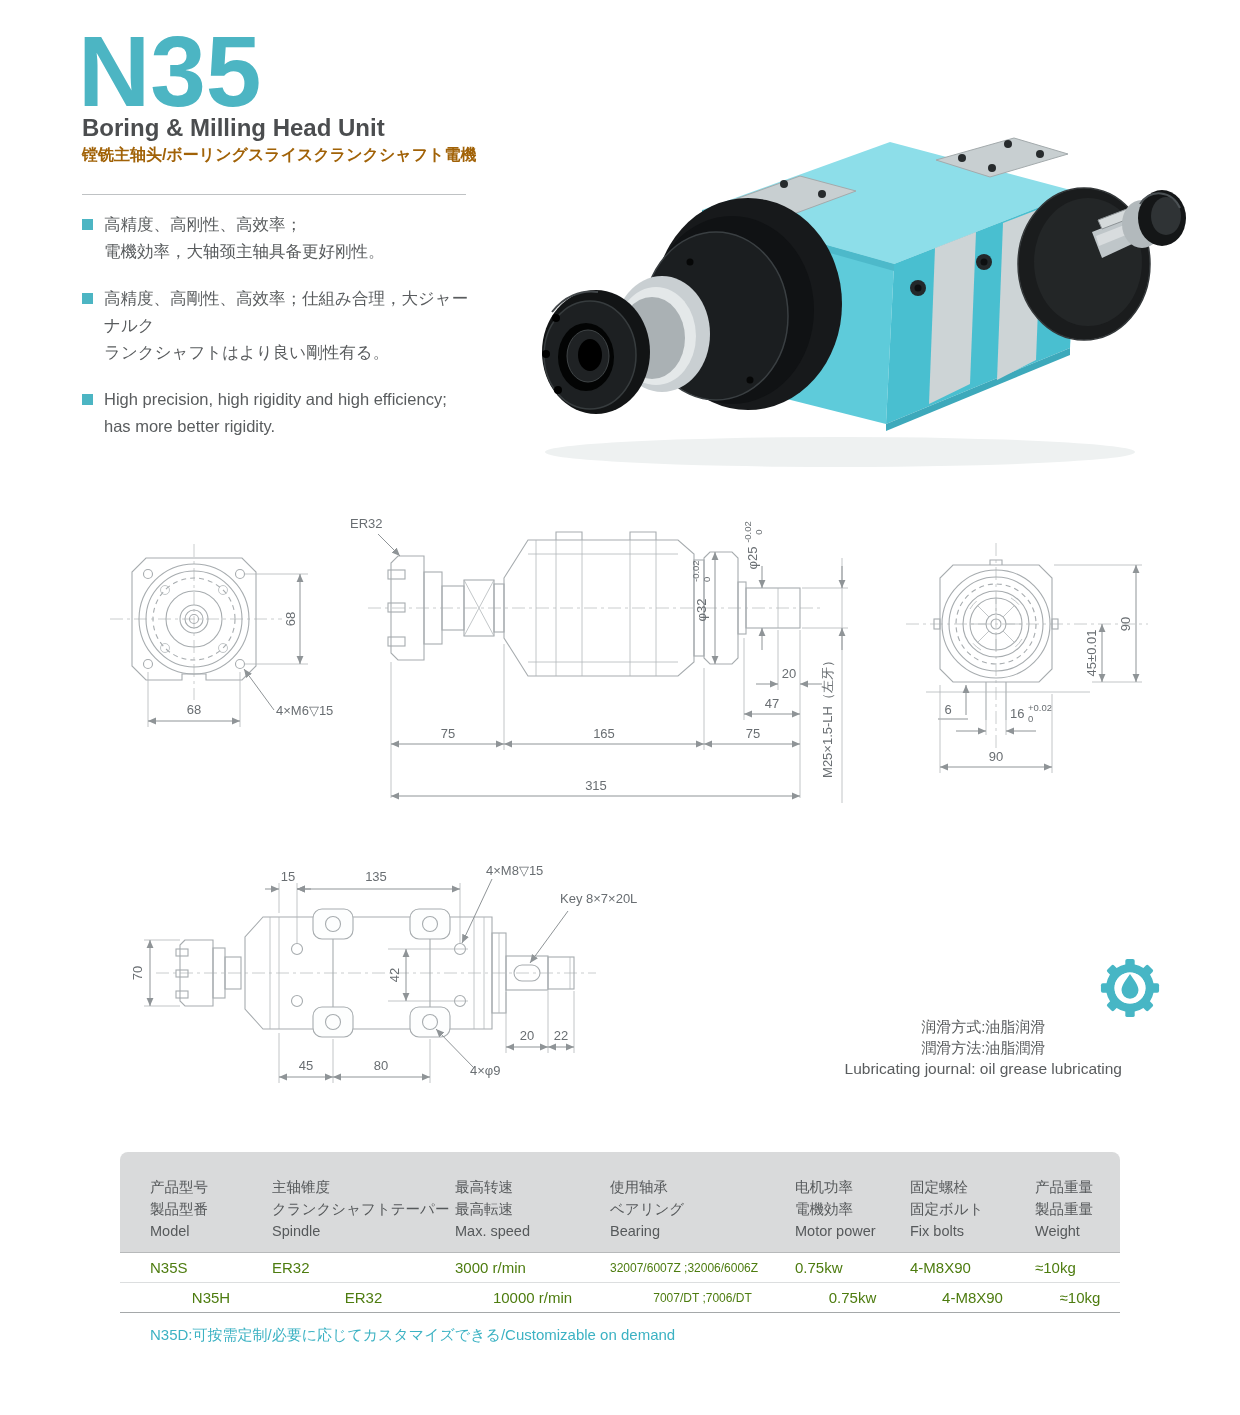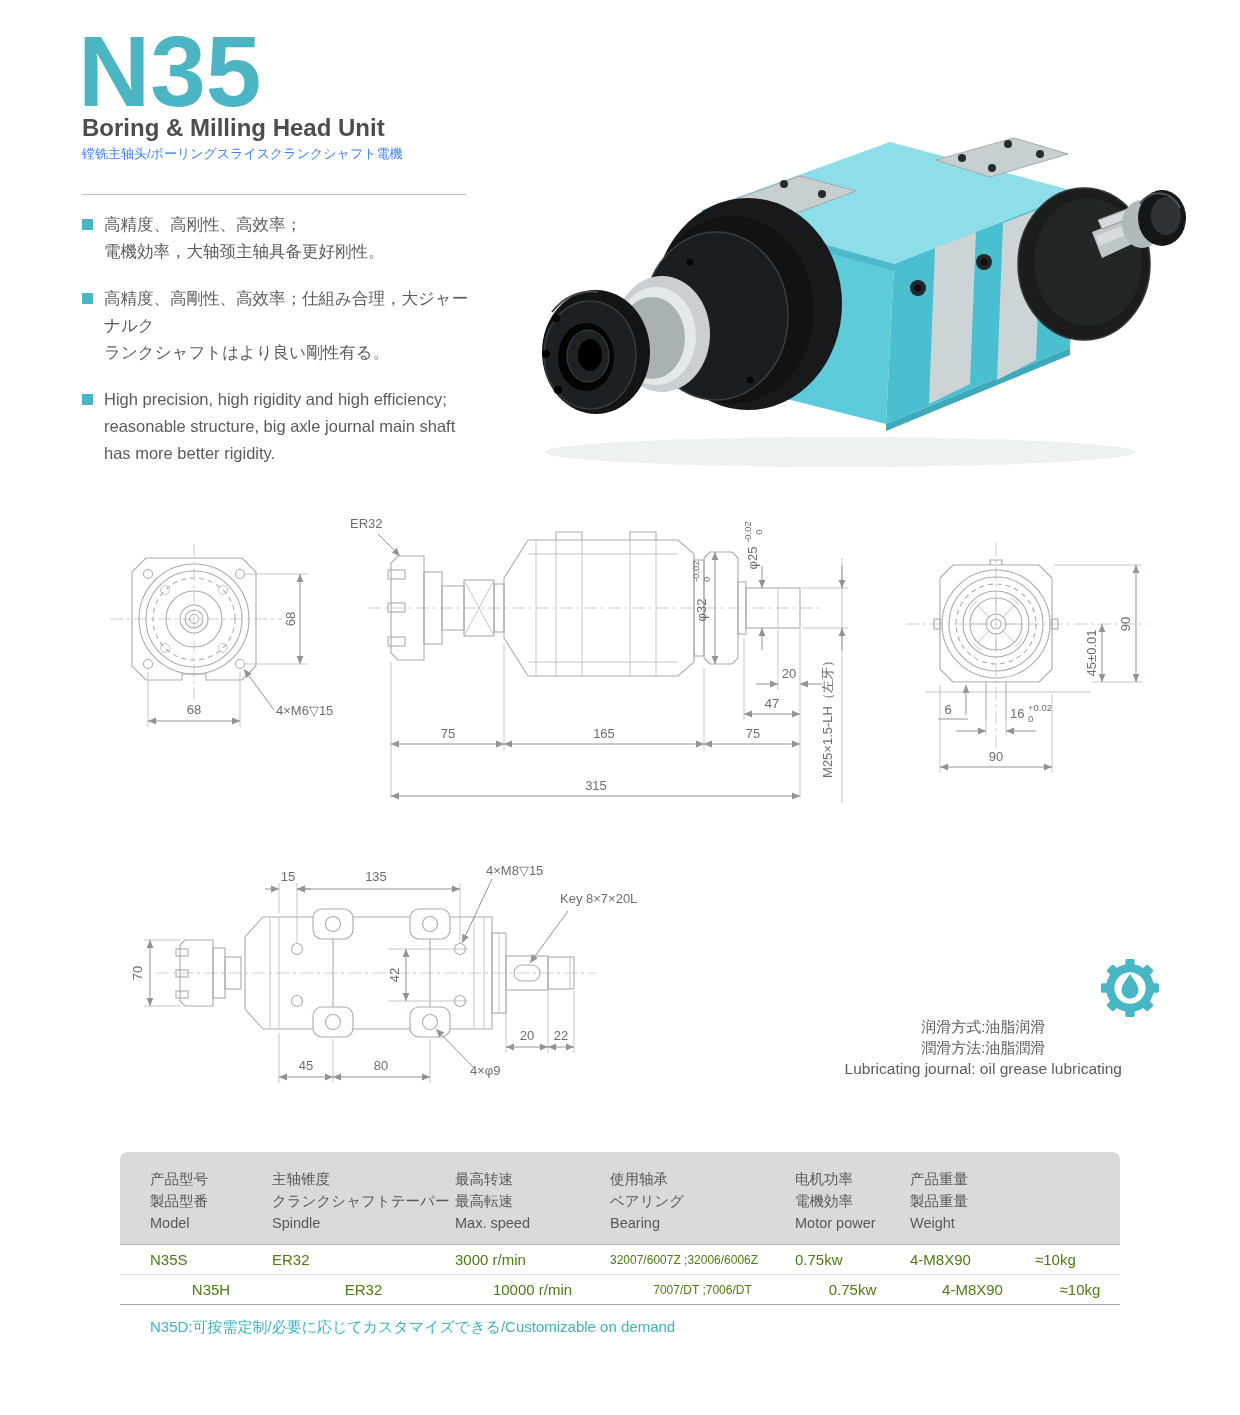--- a/index.html
+++ b/index.html
@@ -2,21 +2,21 @@
 <html><head>
 <meta charset="utf-8">
 <style>
   html,body{margin:0;padding:0;}
   body{width:1240px;height:1415px;position:relative;background:#ffffff;
        font-family:"Liberation Sans","DejaVu Sans",sans-serif;overflow:hidden;}
   .abs{position:absolute;}
   
   #brand{left:78px;top:21px;font-size:100px;font-weight:bold;color:#4cb5c3;line-height:1;letter-spacing:0px;}
   #title{left:82px;top:114px;font-size:24px;font-weight:bold;color:#4b4d4f;}
-  #subtitle{left:82px;top:145px;font-size:13px;color:#3b82f6;}
+  #subtitle{left:82px;top:145px;font-size:16px;color:#a16207;font-weight:bold;}
   #divider{left:82px;top:194px;width:384px;height:1px;background:#bfc2c4;}
   
   #features{left:82px;top:211px;width:400px;}
   .feature{display:flex;gap:11px;margin-bottom:20px;font-size:16.5px;line-height:27px;color:#595c5e;}
   .marker{width:11px;height:11px;background:#4cb5c3;margin-top:8px;flex:none;}
   
   svg{display:block;}
   .ln{stroke:#a7acaf;stroke-width:1.1;fill:none;}
   .lnt{stroke:#b3b8ba;stroke-width:0.8;fill:none;}
   .lnf{stroke:#a7acaf;stroke-width:1.1;fill:#fdfefe;}
@@ -25,21 +25,21 @@
   .dim{stroke:#8f9497;stroke-width:1;fill:none;}
   .ext{stroke:#b2b6b9;stroke-width:0.8;fill:none;}
   .dt{font-family:"Liberation Sans","DejaVu Sans",sans-serif;font-size:13px;fill:#696e72;}
   .dts{font-size:9.5px;}
   
   #lube-text{right:118px;top:1016px;text-align:center;color:#595c5e;font-size:15px;line-height:21px;}
   #lube-text .en{font-size:15.5px;}
   
   #spec{left:120px;top:1152px;width:1000px;}
   .spec-head{display:grid;grid-template-columns:122px 183px 155px 185px 115px 125px 90px;
-             background:#d9dadb;border-radius:8px 8px 0 0;padding:16px 0 10px 30px;
+             background:#d9dadb;border-radius:8px 8px 0 0;padding:24px 0 10px 30px;
              border-bottom:1px solid #b7b9ba;}
   .hcell div{line-height:22px;font-size:14.5px;color:#56595b;}
   .spec-row{display:grid;grid-template-columns:122px 183px 155px 185px 115px 125px 90px;
             padding-left:30px;height:29px;align-items:center;font-size:15px;color:#4d7c0f;
             border-bottom:1px solid #dcdedf;}
   .spec-row.last{border-bottom:1.5px solid #a5a8aa;text-align:center;}
   .cell-bearing{font-size:12px;}
   #spec-note{margin-top:13px;padding-left:30px;color:#3cb2c3;font-size:15px;}
 </style>
 </head>
@@ -70,21 +70,20 @@
     <span class="marker"></span>
     <div>
       <div>高精度、高剛性、高效率；仕組み合理，大ジャーナルク</div>
       <div>ランクシャフトはより良い剛性有る。</div>
     </div>
   </div>
   <div class="feature">
     <span class="marker"></span>
     <div>
       <div>High precision, high rigidity and high efficiency;</div>
-      <div>reasonable structure, big axle journal main shaft</div>
       <div>has more better rigidity.</div>
     </div>
   </div>
 </div>
 
 <svg class="abs" style="left:480px;top:112px" width="710" height="365" viewBox="0 0 710 365">
   <ellipse cx="360" cy="340" rx="295" ry="15" fill="#eef1f1"></ellipse>
   <g>
     <polygon points="222,98 410,30 598,80 414,152" fill="#8ddee9"></polygon>
     <polygon points="222,98 414,152 406,312 216,264" fill="#5ecbda"></polygon>
@@ -412,20 +411,25 @@
       <div>使用轴承</div>
         <div>ベアリング</div>
         <div>Bearing</div>
     </div>
     <div class="hcell">
       <div>电机功率</div>
         <div>電機効率</div>
         <div>Motor power</div>
     </div>
     <div class="hcell">
+      <div>固定螺栓</div>
+        <div>固定ボルト</div>
+        <div>Fix bolts</div>
+    </div>
+    <div class="hcell">
       <div>产品重量</div>
         <div>製品重量</div>
         <div>Weight</div>
     </div>
   </div>
   <div class="spec-row">
     <div>N35S</div>
     <div>ER32</div>
     <div>3000 r/min</div>
     <div class="cell-bearing">32007/6007Z ;32006/6006Z</div>

